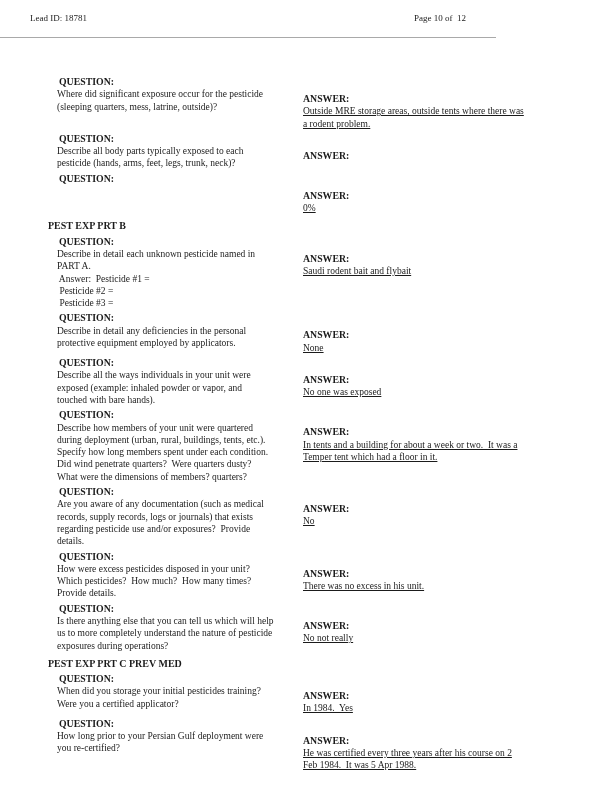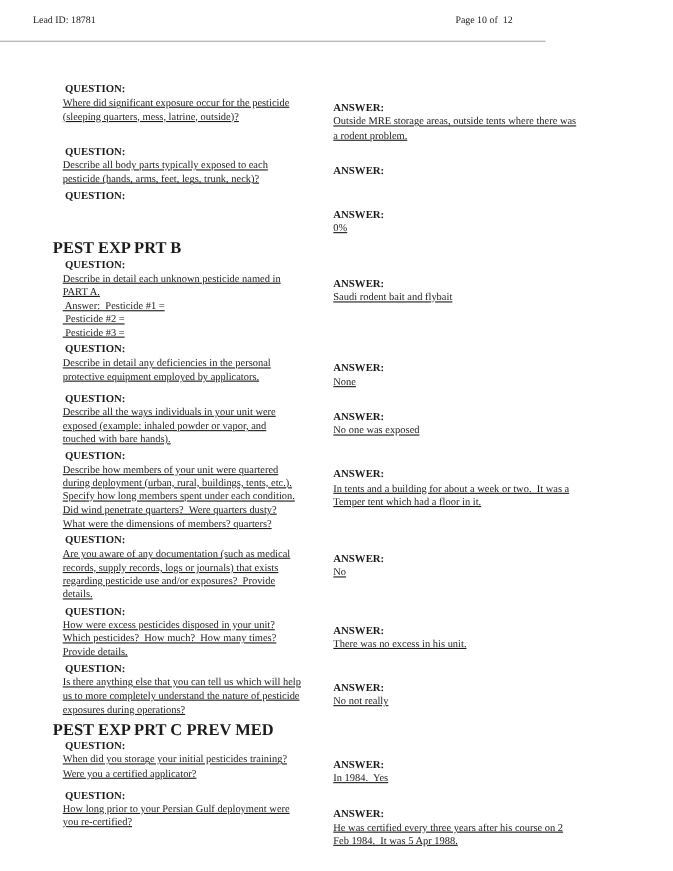--- a/index.html
+++ b/index.html
@@ -55,29 +55,28 @@
     margin-top: 17px;
   }
   .q-label, .a-label {
     font-weight: bold;
     font-size: 9.8px;
   }
   .q-label { margin-left: 11px; }
   .q-text {
     margin-left: 9px;
     white-space: pre;
-    text-decoration: underline;
   }
   .a-text {
     white-space: pre;
     text-decoration: underline;
   }
   .section-header {
     font-weight: bold;
-    font-size: 15px;
+    font-size: 10px;
     margin: 6px 0 3px 0;
   }
 </style>
 </head>
 <body>
 
 <div class="page">
 
   <div class="page-header">
     <span>Lead ID: 18781</span>

